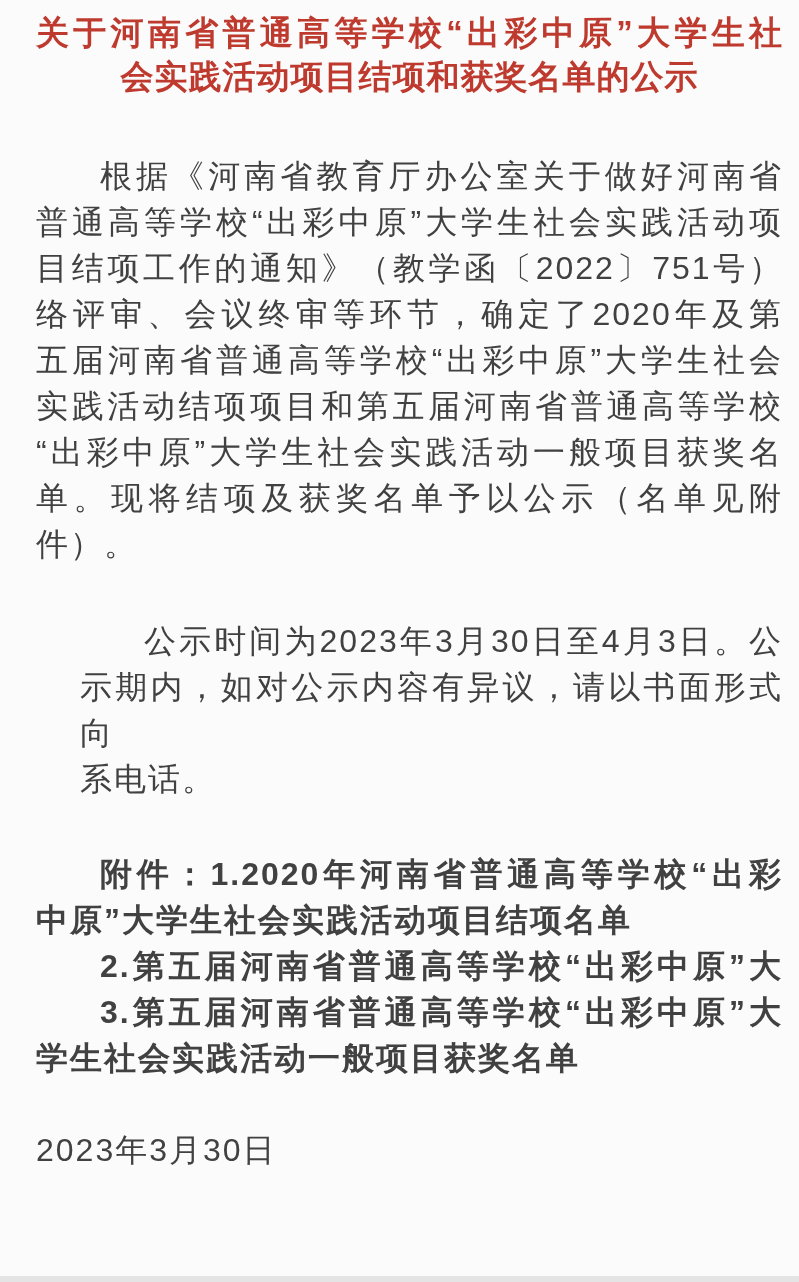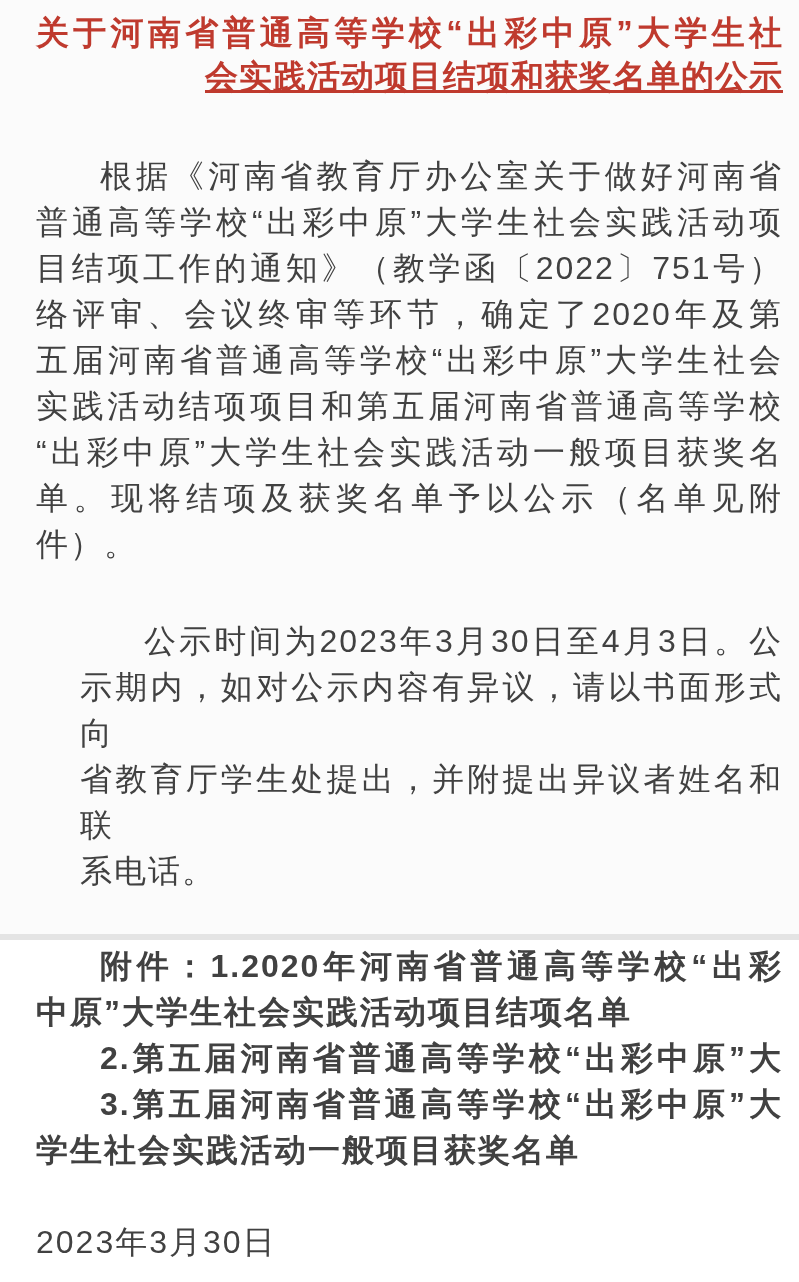--- a/index.html
+++ b/index.html
@@ -9,38 +9,37 @@
   body {
     width: 799px;
     height: 1282px;
     overflow: hidden;
     font-family: "Liberation Sans", sans-serif;
   }
   .doc {
     position: relative;
     box-sizing: border-box;
     width: 799px;
-    height: 940px;
+    height: 1282px;
     padding: 11px 16px 0 36px;
   }
   
   .title {
     font-weight: bold;
     font-size: 33px;
     line-height: 44px;
     letter-spacing: 1px;
   }
   .t-line-full {
     text-align: justify;
     text-align-last: justify;
     text-justify: inter-character;
   }
   .t-line-center {
-    text-align: right;
-    text-decoration: underline;
+    text-align: center;
   }
   
   .body-text {
     font-size: 32px;
     line-height: 46px;
     letter-spacing: 2px;
   }
   .para { margin: 0; }
   .para-1 { margin-top: 54px; }
   .para-2 { margin-top: 51px; margin-left: 44px; }
@@ -89,21 +88,20 @@
       <div class="line full">五届河南省普通高等学校“出彩中原”大学生社会</div>
       <div class="line full">实践活动结项项目和第五届河南省普通高等学校</div>
       <div class="line full">“出彩中原”大学生社会实践活动一般项目获奖名</div>
       <div class="line full">单。现将结项及获奖名单予以公示（名单见附</div>
       <div class="line short">件）。</div>
     </div>
 
     <div class="para para-2">
       <div class="line full indent">公示时间为2023年3月30日至4月3日。公</div>
       <div class="line full">示期内，如对公示内容有异议，请以书面形式向</div>
-      <div class="line full">省教育厅学生处提出，并附提出异议者姓名和联</div>
       <div class="line short">系电话。</div>
     </div>
 
     <div class="para para-3">
       <div class="line full indent">附件：1.2020年河南省普通高等学校“出彩</div>
       <div class="line short">中原”大学生社会实践活动项目结项名单</div>
       <div class="line full indent">2.第五届河南省普通高等学校“出彩中原”大</div>
       <div class="line full indent">3.第五届河南省普通高等学校“出彩中原”大</div>
       <div class="line short">学生社会实践活动一般项目获奖名单</div>
     </div>

